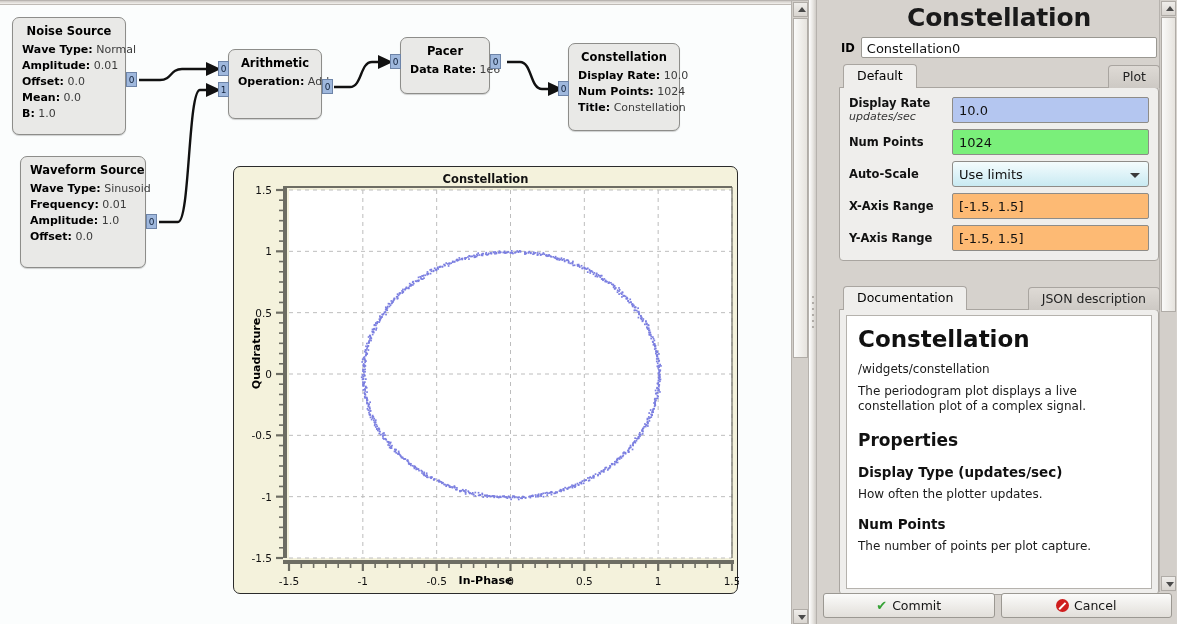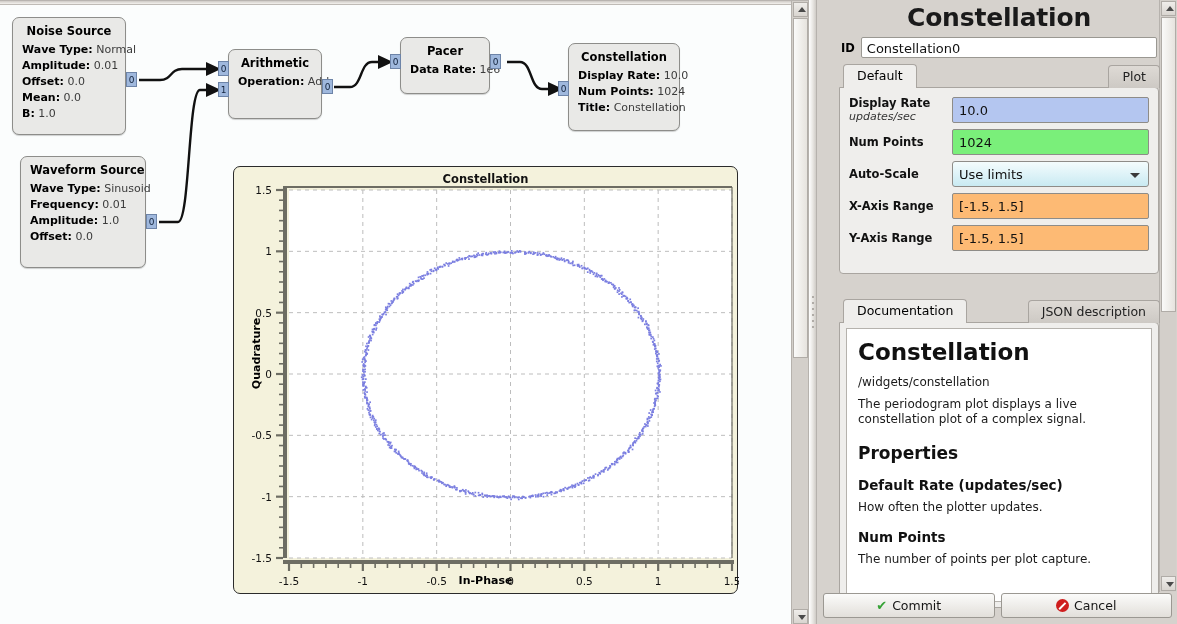--- a/index.html
+++ b/index.html
@@ -93,21 +93,21 @@
     background:linear-gradient(#dedad5,#cdc9c4);color:#222;margin-right:-1px;cursor:default;
   }
   .tab.active{background:#efeeec;height:23px;line-height:22px;color:#000;}
 
   .tabbody{
     background:#efeeec;border:1px solid #a9a5a0;border-radius:0 4px 4px 4px;
     box-sizing:border-box;position:relative;top:-1px;
   }
 
   
-  #prop-grid{padding:9px 9px 22px 9px;display:grid;grid-template-columns:95px 1fr;row-gap:6px;column-gap:8px;align-items:center;}
+  #prop-grid{padding:9px 9px 9px 9px;display:grid;grid-template-columns:95px 1fr;row-gap:6px;column-gap:8px;align-items:center;}
   .plabel{font-weight:bold;font-size:11.5px;text-align:left;color:#111;line-height:13px;}
   .plabel i{display:block;font-weight:normal;font-style:italic;font-size:11px;color:#333;}
   .pfield{
     height:26px;border:1px solid #8e8c88;border-radius:2px;
     font-size:13px;line-height:25px;padding:0 6px;box-sizing:border-box;color:#111;
     font-family:"DejaVu Sans","Liberation Sans",sans-serif;overflow:hidden;white-space:nowrap;
   }
   .f-blue{background:#b4c6f0;}
   .f-green{background:#7aef7a;}
   .f-lgreen{background:#fdba74;}
@@ -1457,21 +1457,21 @@
         <div class="tabbar">
           <div class="tab active">Documentation</div>
           <div class="tab">JSON description</div>
         </div>
         <div class="tabbody" id="doc-body">
           <div id="doc-scroll">
             <h1>Constellation</h1>
             <p>/widgets/constellation</p>
             <p>The periodogram plot displays a live constellation plot of a complex signal.</p>
             <h2>Properties</h2>
-            <h3>Default Rate (updates/sec)</h3>
+            <h3>Display Type (updates/sec)</h3>
             <p>How often the plotter updates.</p>
             <h3>Num Points</h3>
             <p>The number of points per plot capture.</p>
           </div>
         </div>
       </div>
 
     </div>
 
     <div class="vscroll" style="left:341px;top:0;height:592px;">

